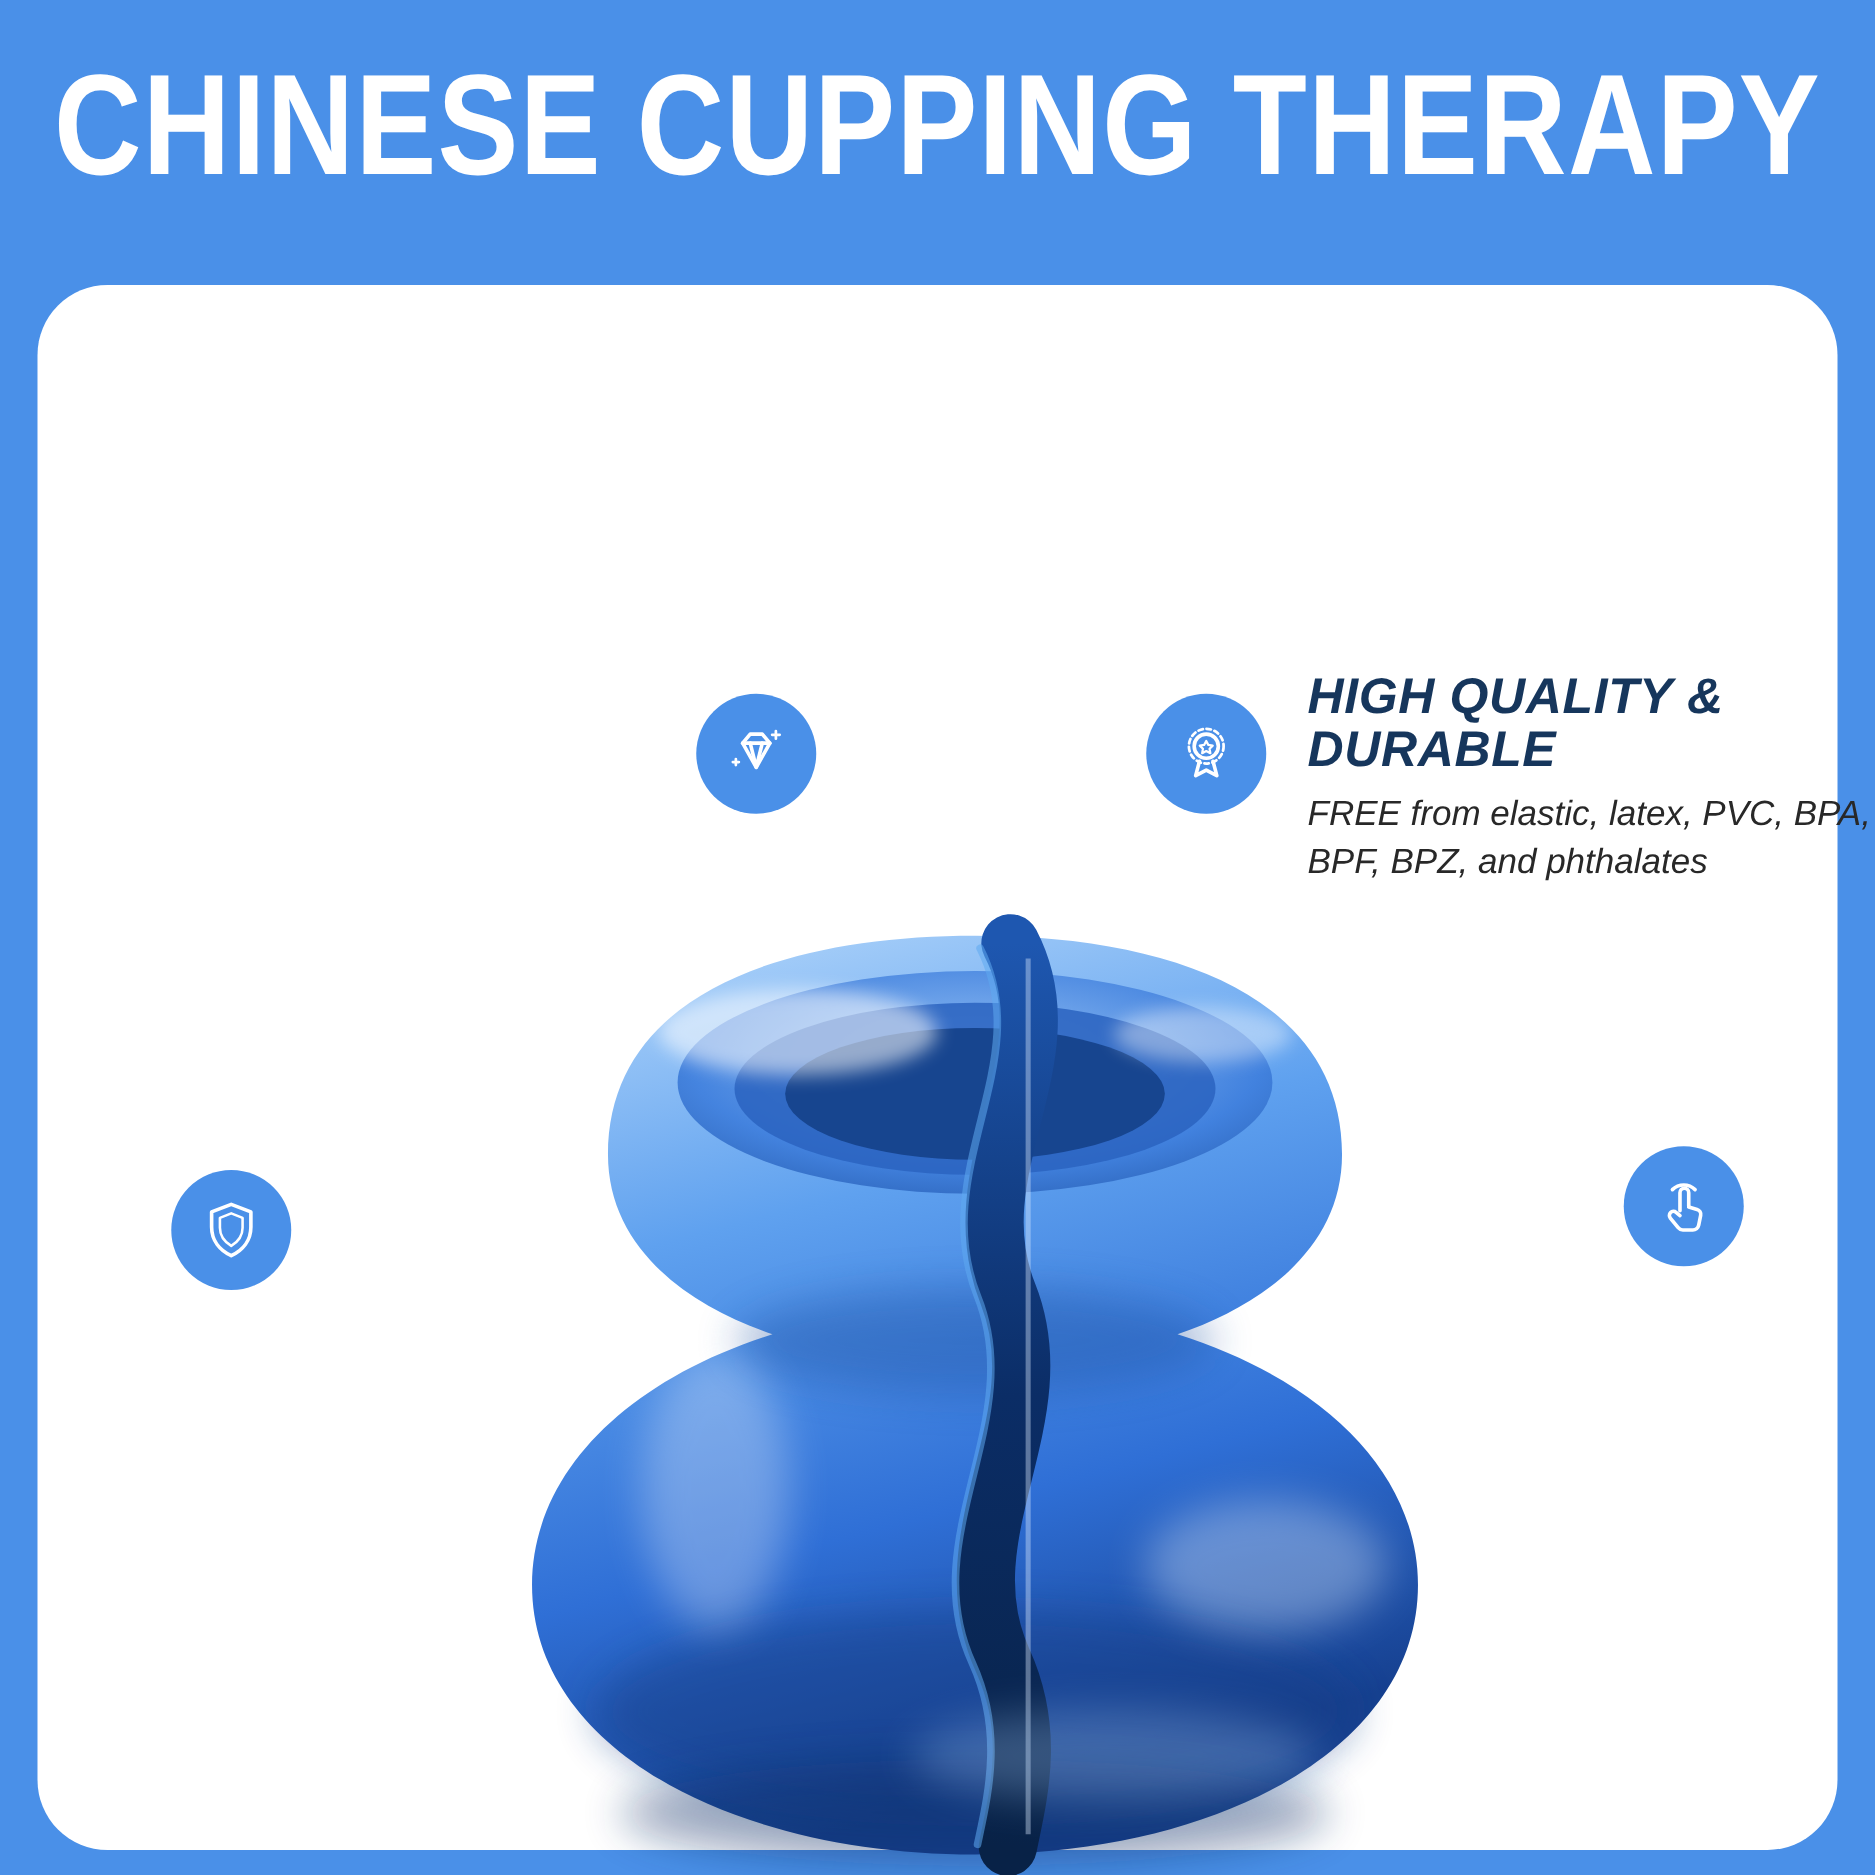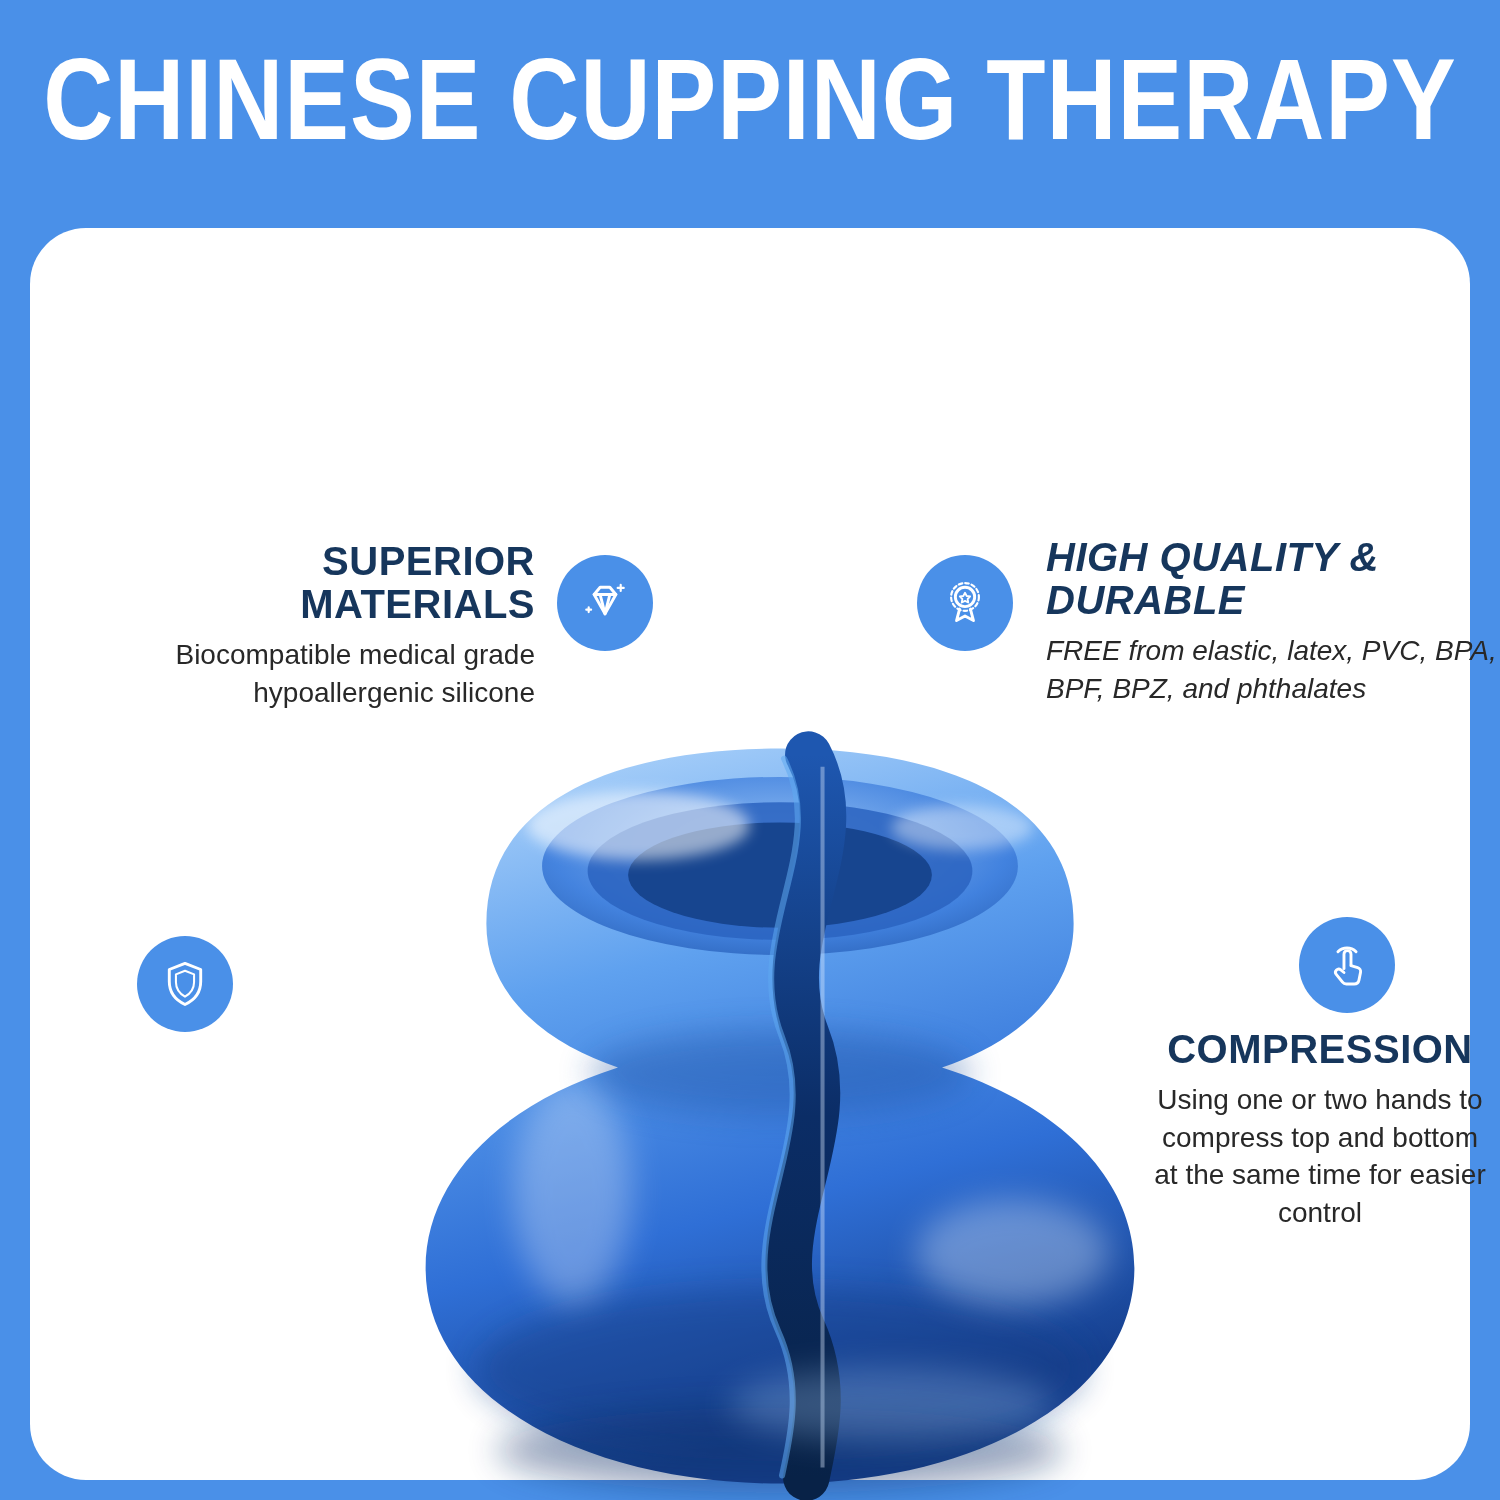--- a/index.html
+++ b/index.html
@@ -47,24 +47,20 @@
   .product{position:absolute;left:330px;top:478px;width:840px;height:810px;}
   .product svg{width:100%;height:100%;}
 </style>
 </head>
 <body>
 
 <h1 class="page-title">CHINESE CUPPING THERAPY</h1>
 
 <div class="card">
 
-  <div class="feature f-superior align-right">
-    <h2>SUPERIOR MATERIALS</h2>
-    <p>Biocompatible medical grade hypoallergenic silicone</p>
-  </div>
   <div class="icon-circle ic-diamond">
     <svg viewBox="0 0 48 48" aria-hidden="true">
       <path d="M15 17 L20 11 H28 L33 17 L24 33 Z"></path>
       <path d="M15 17 H33"></path>
       <path d="M20 17 L24 33 L28 17"></path>
       <path d="M37 9 v5 M34.5 11.5 h5" stroke-width="1.8"></path>
       <path d="M10.5 27.5 v4 M8.5 29.5 h4" stroke-width="1.8"></path>
     </svg>
   </div>
 
@@ -87,24 +83,20 @@
       <path d="M24 13 L31.5 16 V22.5 C31.5 28 28.5 31.8 24 34.5 C19.5 31.8 16.5 28 16.5 22.5 V16 Z" stroke-width="1.7"></path>
     </svg>
   </div>
 
   <div class="icon-circle ic-tap">
     <svg viewBox="0 0 48 48" aria-hidden="true">
       <path d="M16.5 13 a10.6 10.6 0 0 1 15 0"></path>
       <path d="M21.5 27 V15 a2.9 2.9 0 0 1 5.8 0 V24"></path>
       <path d="M27.3 24.5 l5.5 1.6 a3.4 3.4 0 0 1 2.4 4 l-1.3 6.4 a4 4 0 0 1 -3.9 3.2 h-6.6 a4 4 0 0 1 -3.1 -1.5 l-5.2 -6.4 a2.7 2.7 0 0 1 3.8 -3.8 l2.6 2.2"></path>
     </svg>
-  </div>
-  <div class="feature f-compression align-center">
-    <h2>COMPRESSION</h2>
-    <p>Using one or two hands to compress top and bottom at the same time for easier control</p>
   </div>
 
   <div class="product">
     <svg viewBox="0 0 820 800" aria-hidden="true">
       <defs>
         <linearGradient id="bodyGrad" x1="0" y1="0" x2="0.25" y2="1">
           <stop offset="0" stop-color="#b7d9fb"></stop>
           <stop offset="0.35" stop-color="#5fa1ef"></stop>
           <stop offset="0.7" stop-color="#2f6fd6"></stop>
           <stop offset="1" stop-color="#16408f"></stop>

